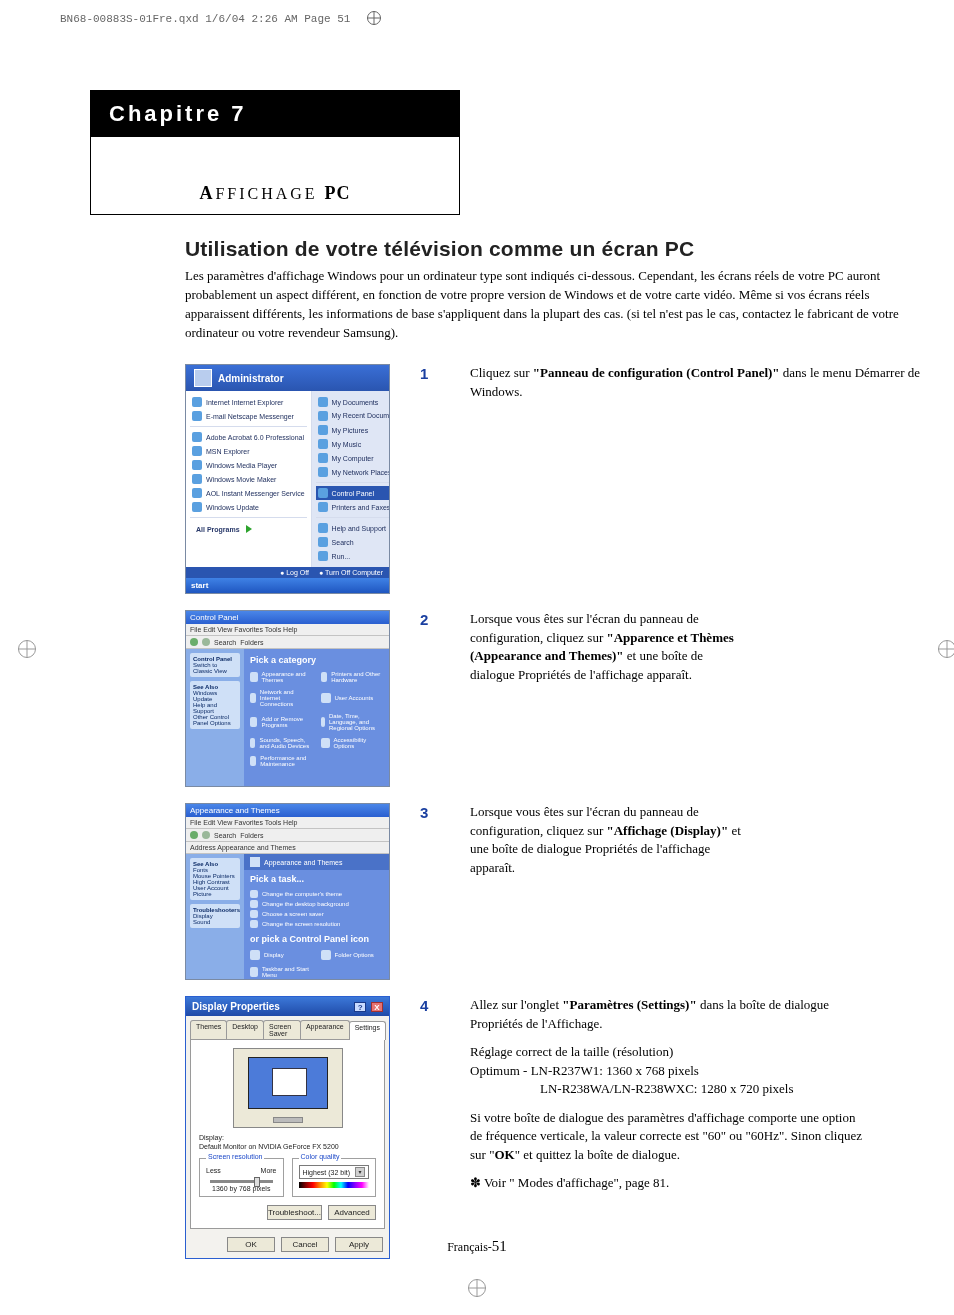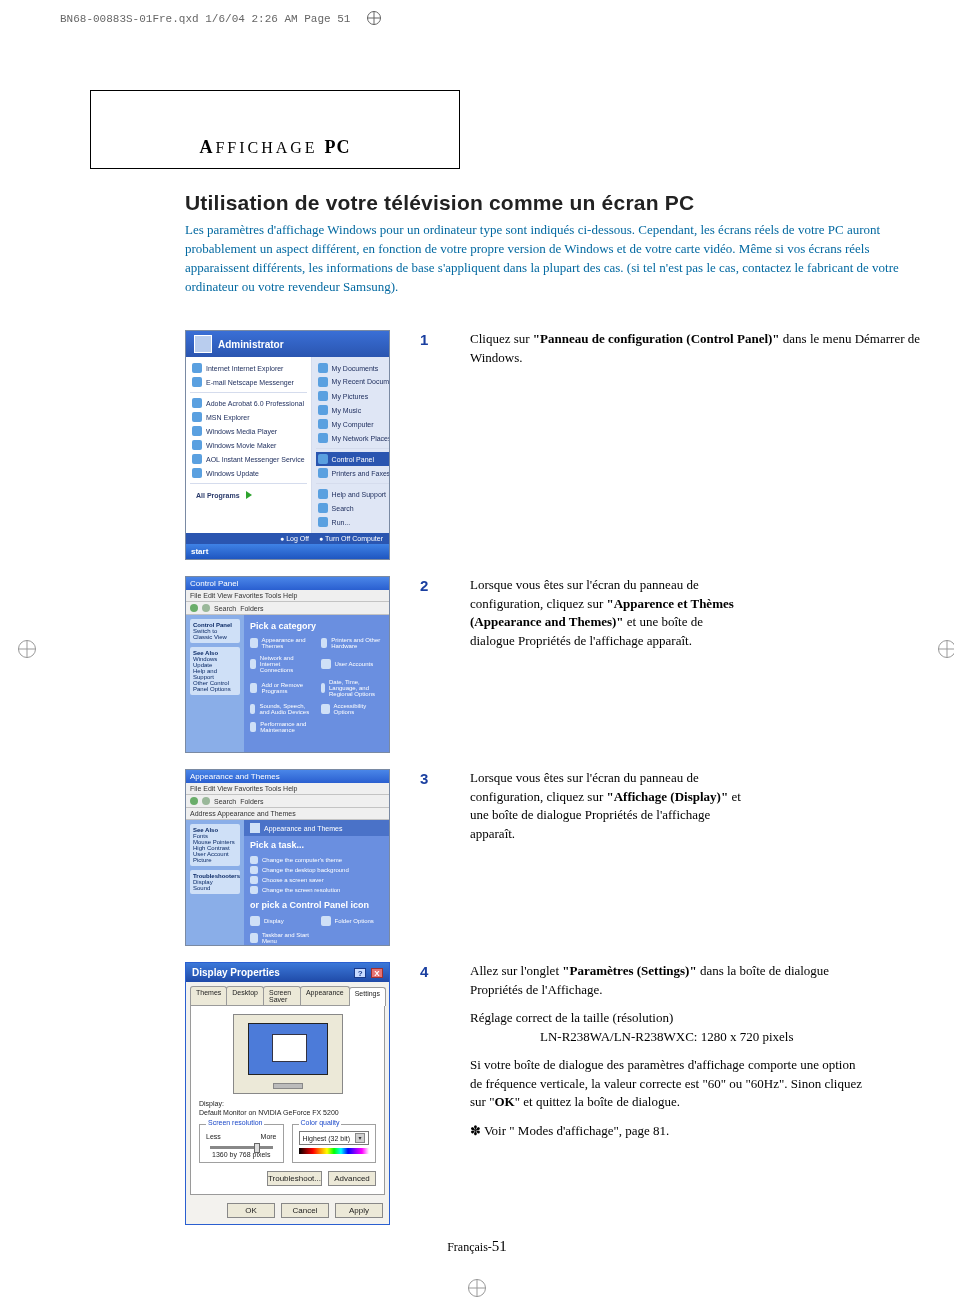--- a/index.html
+++ b/index.html
@@ -34,21 +34,21 @@
     font-weight:bold; font-size:22px; letter-spacing:3px; padding:10px 18px; }
   .chapter-sub { text-align:center; padding:10px 0; font-family:"Times New Roman", serif;
     font-size:16px; letter-spacing:3px;margin-top:36px; }
   .chapter-sub .pc { letter-spacing:1px; font-size:18px; font-weight:bold; }
 
   .content { margin-left:95px; margin-top:22px; width:740px; }
   .main-heading { font-family: Arial, Helvetica, sans-serif; font-weight:bold; font-size:21px;
     color:#222; margin-bottom:6px; letter-spacing:0.2px;}
   .sub-heading { font-family: Arial, Helvetica, sans-serif; font-weight:bold; font-size:14px;
     color:#222; margin-bottom:12px;}
-  .intro { font-size:13px; line-height:1.45; color:#0369a1; margin-bottom:34px; }
+  .intro { font-size:13px; line-height:1.45; color:#000000; margin-bottom:22px; }
 
   .steps { display:flex; flex-direction:column; gap:16px; }
   .step-row { display:flex; gap:30px; align-items:flex-start; }
   .thumb { width:205px; flex:0 0 205px; border:1px solid #7a8aa3; background:#a21caf;
     font-family: Tahoma, Arial, sans-serif; font-size:7px; color:#1a2a5a; overflow:hidden; }
 
   
   .start-hdr { background:linear-gradient(#3a6fd6,#2a55b0); color:#fff; font-weight:bold;
     font-size:10px; padding:4px 8px; display:flex; align-items:center; gap:6px;}
   .start-hdr .avatar { width:18px; height:18px; background:#b9cdee; border:1px solid #fff;}
@@ -161,20 +161,21 @@
 <div class="print-header">
   <span>BN68-00883S-01Fre.qxd  1/6/04 2:26 AM  Page 51</span>
   <span class="mark"></span>
 </div>
 
 <div class="side-reg"></div>
 <div class="side-reg r"></div>
 
 <div class="page">
   <div class="chapter-box">
+    <div class="chapter-title">Chapitre 7</div>
     <div class="chapter-sub">
       <b style="font-size:18px">A</b><span>FFICHAGE</span>
       <span class="pc">PC</span>
     </div>
   </div>
 
   <div class="content">
     <div class="main-heading">Utilisation de votre télévision comme un écran PC</div>
     <div class="intro">Les paramètres d'affichage Windows pour un ordinateur type sont indiqués ci-dessous. Cependant, les écrans réels de votre PC auront probablement un aspect différent, en fonction de votre propre version de Windows et de votre carte vidéo. Même si vos écrans réels apparaissent différents, les informations de base s'appliquent dans la plupart des cas. (si tel n'est pas le cas, contactez le fabricant de votre ordinateur ou votre revendeur Samsung).</div>
 
@@ -486,20 +487,21 @@
           <div class="dlg-btns" style="padding:0 6px 6px 0">
             <div class="btn">OK</div>
             <div class="btn">Cancel</div>
             <div class="btn">Apply</div>
           </div>
         </div>
         <div class="step-num">4</div>
         <div class="step-text" style="max-width:400px">
           <span>Allez sur l'onglet </span><span class="b">"Paramètres (Settings)"</span><span> dans la boîte de dialogue Propriétés de l'Affichage.</span>
           <div class="step-sub">Réglage correct de la taille (résolution)</div>
+          <div>Optimum - LN-R237W1: 1360 x 768 pixels</div>
           <span class="step-indent">LN-R238WA/LN-R238WXC: 1280 x 720 pixels</span>
           <div class="step-sub">
             <span>Si votre boîte de dialogue des paramètres d'affichage comporte une option de fréquence verticale, la valeur correcte est "60" ou "60Hz". Sinon cliquez sur "</span><span class="b">OK</span><span>" et quittez la boîte de dialogue.</span>
           </div>
           <div class="step-sub">✽ Voir " Modes d'affichage", page 81.</div>
         </div>
       </div>
 
     </div>
   </div>

